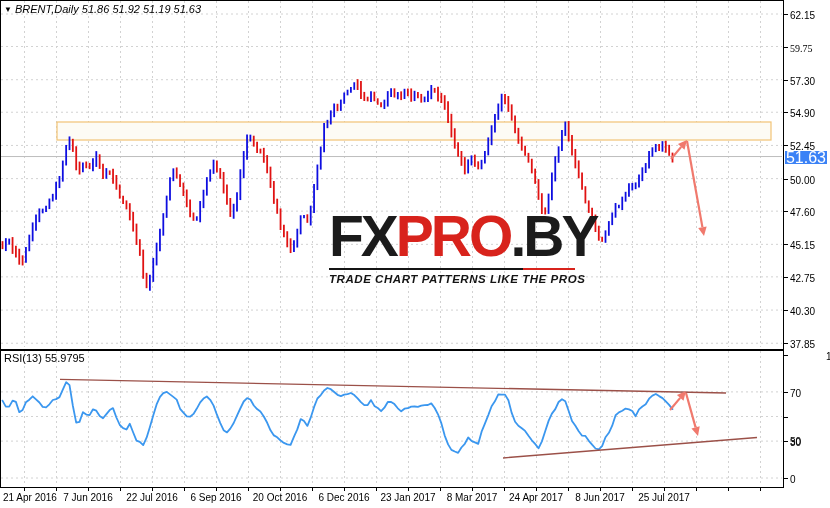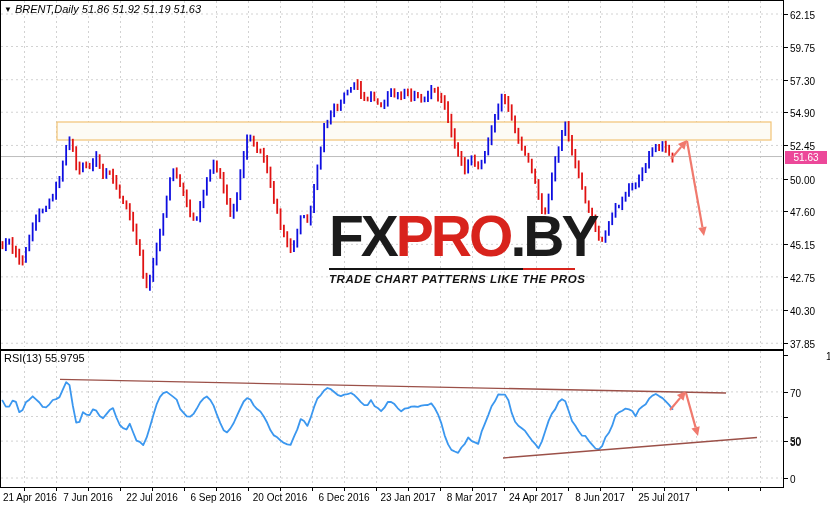--- a/index.html
+++ b/index.html
@@ -7,22 +7,22 @@
        font-family:"Liberation Sans",sans-serif;overflow:hidden;color:#000;}
   .svgpanel{position:absolute;left:0;}
   #main-svg{top:0;}
   #rsi-svg{top:350px;}
   #chart-title{position:absolute;left:4px;top:3px;font-size:11px;white-space:nowrap;z-index:6;font-style:italic;}
   #chart-title .tri{font-size:8px;vertical-align:1px;}
   #rsi-title{position:absolute;left:4px;top:352px;font-size:11px;white-space:nowrap;z-index:6;}
   #axis-line{position:absolute;left:783px;top:0;width:1px;height:488px;background:#000;z-index:5;}
   .ptick{position:absolute;left:783px;width:5px;height:1px;background:#000;z-index:5;}
   .plabel{position:absolute;left:790px;font-size:10px;transform:translateY(-50%);white-space:nowrap;z-index:5;}
-  #cur-price{position:absolute;left:785px;top:151px;width:42px;height:13px;background:#ec4899;color:#fff;
-             font-size:10px;line-height:13px;text-align:center;z-index:6;}
+  #cur-price{position:absolute;left:785px;top:151px;width:42px;height:13px;background:#3b82f6;color:#fff;
+             font-size:16px;line-height:13px;text-align:center;z-index:6;}
   #x-axis{position:absolute;left:0;top:488px;width:830px;height:20px;z-index:5;}
   .xtick{position:absolute;top:0;width:1px;height:3px;background:#000;}
   .dlabel{position:absolute;top:4px;font-size:10px;transform:translateX(-50%);white-space:nowrap;}
   .dlabel.first{transform:none;}
   #watermark{position:absolute;left:329px;top:209px;width:246px;z-index:1;}
   #wm-logo{font-size:57px;font-weight:900;letter-spacing:-3px;line-height:0.98;white-space:nowrap;}
   #wm-logo .dark{color:#1b1b1b;}
   #wm-logo .red{color:#d8231c;}
   #wm-tag{margin-top:3px;position:relative;border-top:2px solid #141414;padding-top:3px;
           font-size:11.5px;font-weight:bold;letter-spacing:0.55px;white-space:nowrap;color:#141414;font-style:italic;}
@@ -332,21 +332,21 @@
     <span>RSI(13)</span>
     <span>55.9795</span>
   </div>
 
   <div id="axis-line"></div>
 
   <div id="price-axis">
       <div class="ptick" style="top: 14px;"></div>
       <span class="plabel" style="top: 14.5px;">62.15</span>
       <div class="ptick" style="top: 47px;"></div>
-      <span class="plabel" style="top: 47.5px;">59.75</span>
+      <span class="plabel" style="top: 47.5px; font-family: Liberation Serif, serif;">59.75</span>
       <div class="ptick" style="top: 80px;"></div>
       <span class="plabel" style="top: 80.5px;">57.30</span>
       <div class="ptick" style="top: 112px;"></div>
       <span class="plabel" style="top: 112.5px;">54.90</span>
       <div class="ptick" style="top: 145px;"></div>
       <span class="plabel" style="top: 145.5px;">52.45</span>
       <div class="ptick" style="top: 179px;"></div>
       <span class="plabel" style="top: 179.5px;">50.00</span>
       <div class="ptick" style="top: 211px;"></div>
       <span class="plabel" style="top: 211.5px;">47.60</span>

